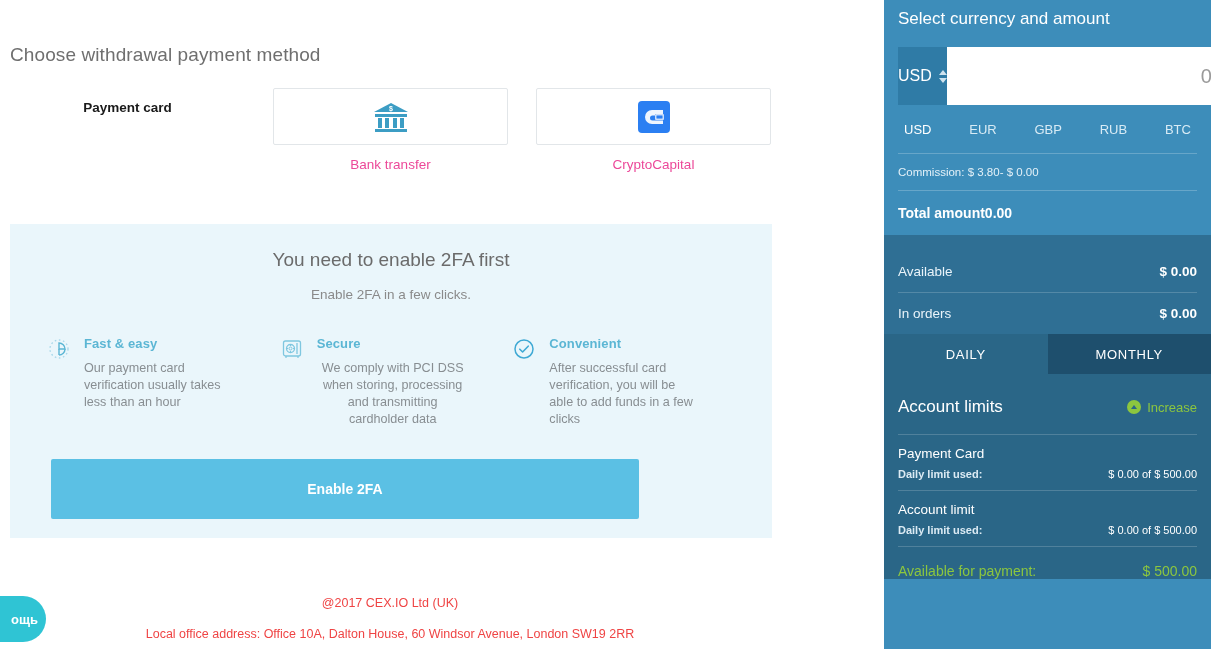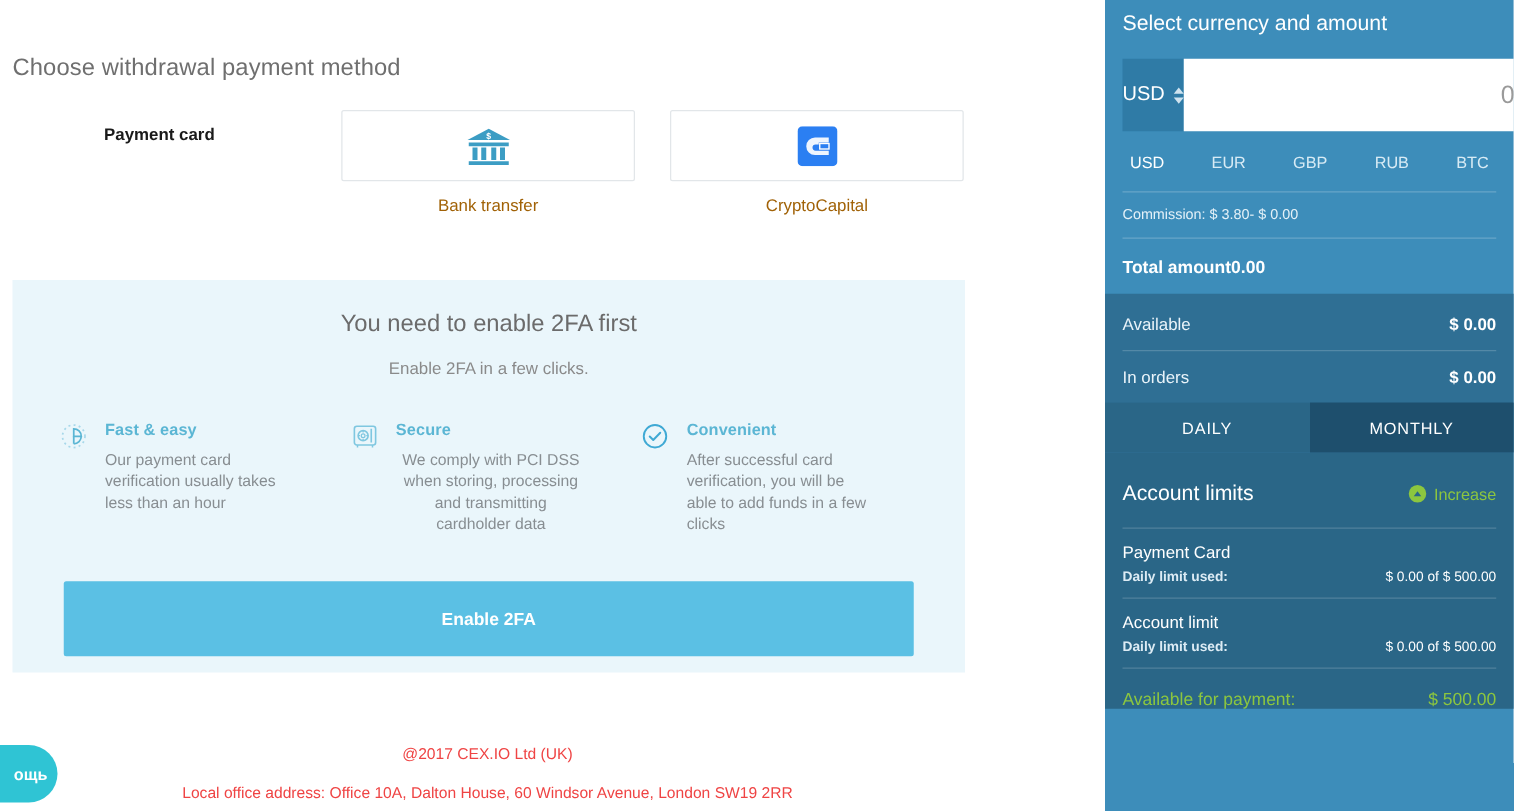--- a/index.html
+++ b/index.html
@@ -34,21 +34,21 @@
     height: 57px; border: 1px solid #e2e6e9; border-radius: 2px;
     background: #fff;
     display: flex; align-items: center; justify-content: center;
   }
   .method.selected .method-box {
     border: 2px solid #5bbfe3; background: #eaf7fc;
     height: 58px;
   }
   .method-label {
     margin-top: 12px; text-align: center;
-    font-size: 13.5px; color: #a16207;
+    font-size: 13.5px; color: #ec4899;
   }
   .method.selected .method-label { color: #1a1a1a; font-weight: bold; }
 
   
   .visa {
     width: 38px; height: 25px; background:#fff;
     border:1px solid #d9dde0; border-radius:2px;
     position: relative; overflow:hidden;
     display:flex; align-items:center; justify-content:center;
   }
@@ -87,22 +87,22 @@
   .feat-body { flex:1; }
   .feat-title { font-size:13px; color:#5bb6d4; font-weight:bold; letter-spacing:.1px;}
   .feat-text {
     margin-top: 9px; font-size:12.6px; color:#888e92; line-height:17px;
     max-width: 146px;
   }
   .feature:nth-child(2) .feat-text { max-width: 152px; text-align: center; }
   .feature:nth-child(3) .feat-text { max-width: 150px; }
 
   .btn-2fa {
-    position:absolute; left:41px; top:241px;
-    width: 680px; height: 60px;
+    position:absolute; left:41px; top:235px;
+    width: 588px; height: 60px;
     background: #5bc0e4; border:none; border-radius:2px;
     color:#fff; font-size:14px; font-weight:bold;
     cursor:pointer; font-family:inherit;
   }
 
   
   .footer { position:absolute; left:0; top:596px; width:780px; text-align:center;}
   .footer-line { font-size:12.5px; color:#ef4444; }
   .footer-line.two { margin-top: 17px; }
 
@@ -157,21 +157,21 @@
     display:flex; justify-content:flex-start; align-items:center;
     padding: 0 14px; height: 36px;
   }
   .fin-label { font-size:11.5px; color:#e4f1f8; }
   .fin-value { font-size:11.5px; color:#e4f1f8; }
   .fin-row.total { height: 44px; }
   .fin-row.total .fin-label, .fin-row.total .fin-value {
     font-size:14px; font-weight:bold; color:#fff;
   }
 
-  .balances { background:#2f6f94; padding-top: 4px; }
+  .balances { background:#2f6f94; padding-top: 16px; }
   .bal-row {
     display:flex; justify-content:space-between; align-items:center;
     padding: 0 14px; height: 41px;
   }
   .bal-label { font-size:13.5px; color:#eaf4fa; }
   .bal-value { font-size:13.5px; color:#fff; font-weight:bold; }
   .bal-sep { height:1px; background:rgba(255,255,255,.18); margin: 0 14px; }
 
   .limit-tabs { display:flex; height: 40px; background:#2a6687; }
   .ltab {

